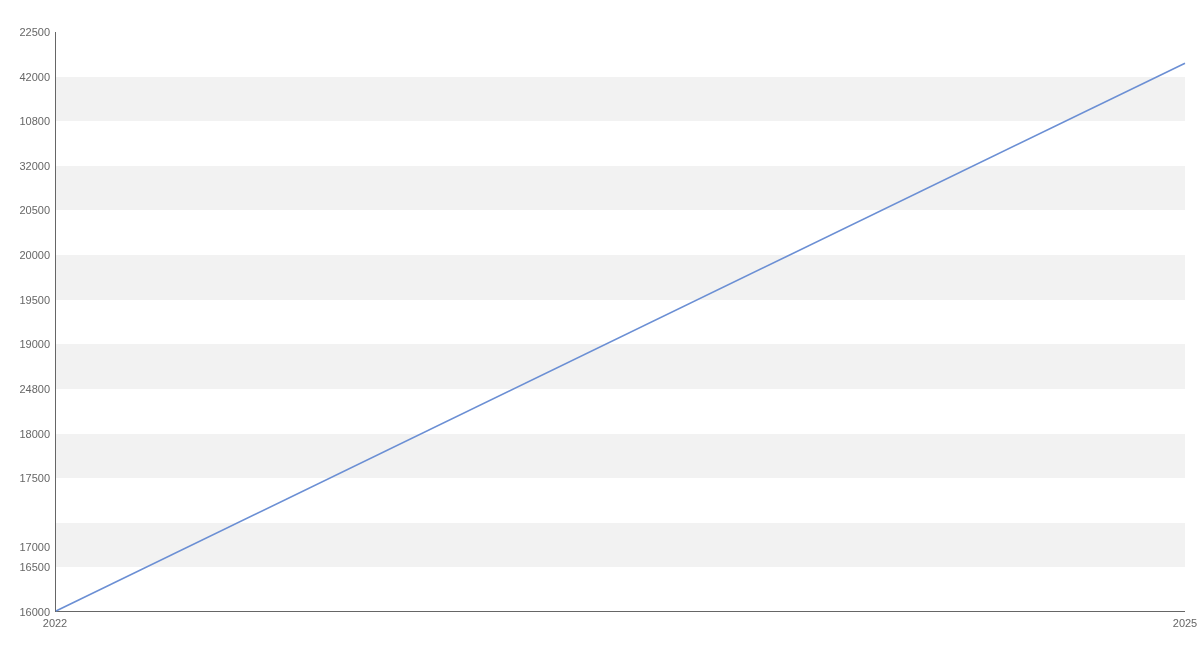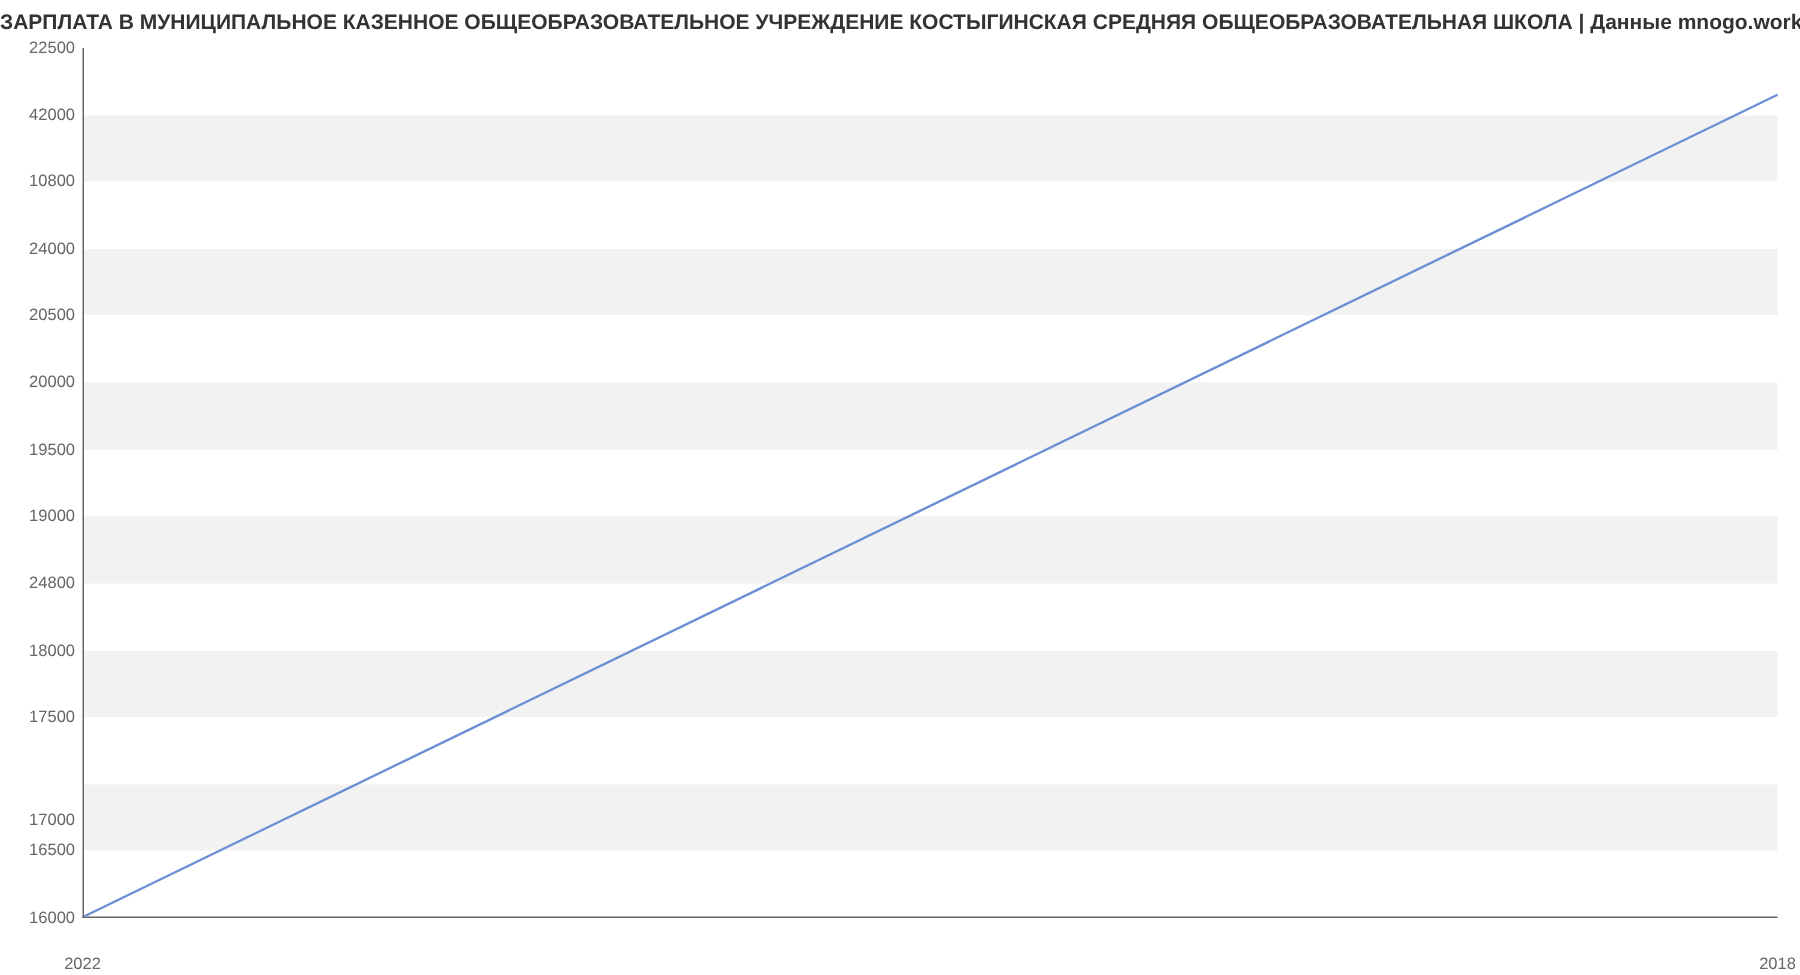--- a/index.html
+++ b/index.html
@@ -51,36 +51,34 @@
     font-size: 11px;
     color: #666666;
     transform: translateY(-50%);
   }
   .tick-x {
     position: absolute;
     top: 617px;
     font-size: 11px;
     color: #666666;
     transform: translateX(-50%);
-    margin-top: 20px;
   }
   svg.line-layer {
     position: absolute;
     left: 0;
     top: 0;
     width: 100%;
     height: 100%;
     overflow: visible;
   }
 </style>
 </head>
 <body>
 
 <div class="chart-wrap">
-  <div class="chart-title">ЗАРПЛАТА В МУНИЦИПАЛЬНОЕ КАЗЕННОЕ ОБЩЕОБРАЗОВАТЕЛЬНОЕ УЧРЕЖДЕНИЕ КОСТЫГИНСКАЯ СРЕДНЯЯ ОБЩЕОБРАЗОВАТЕЛЬНАЯ ШКОЛА | Данные mnogo.work</div>
 
   <div class="plot-area" id="plot">
       <div class="band" style="top: 44.6154px; height: 44.6154px;"></div>
       <div class="band" style="top: 133.846px; height: 44.6154px;"></div>
       <div class="band" style="top: 223.077px; height: 44.6154px;"></div>
       <div class="band" style="top: 312.308px; height: 44.6154px;"></div>
       <div class="band" style="top: 401.538px; height: 44.6154px;"></div>
       <div class="band" style="top: 490.769px; height: 44.6154px;"></div>
     <svg class="line-layer" id="line-layer" viewBox="0 0 1130 580" preserveAspectRatio="none">
         <path d="M0 580 L1130 31.230769230769283" fill="none" stroke="#6b8fd4" stroke-width="1.6" vector-effect="non-scaling-stroke"></path>
@@ -89,19 +87,19 @@
 <div class="tick-y" style="top: 612px; text-align: right;">16000</div>
     <div class="tick-y" style="top: 567.385px;">16500</div>
     <div class="tick-y" style="top: 547px;">17000</div>
     <div class="tick-y" style="top: 478.154px;">17500</div>
     <div class="tick-y" style="top: 433.538px;">18000</div>
     <div class="tick-y" style="top: 388.923px;">24800</div>
     <div class="tick-y" style="top: 344.308px;">19000</div>
     <div class="tick-y" style="top: 299.692px;">19500</div>
     <div class="tick-y" style="top: 255.077px;">20000</div>
     <div class="tick-y" style="top: 210.462px;">20500</div>
-    <div class="tick-y" style="top: 165.846px;">24000</div>
+    <div class="tick-y" style="top: 165.846px;">32000</div>
     <div class="tick-y" style="top: 121.231px;">10800</div>
     <div class="tick-y" style="top: 76.6154px;">42000</div>
     <div class="tick-y" style="top: 32px;">22500</div>
     <div class="tick-x" style="left: 55px;">2022</div>
-    <div class="tick-x" style="left: 1185px;">2018</div>
+    <div class="tick-x" style="left: 1185px;">2025</div>
   </div>
 
 </body></html>

